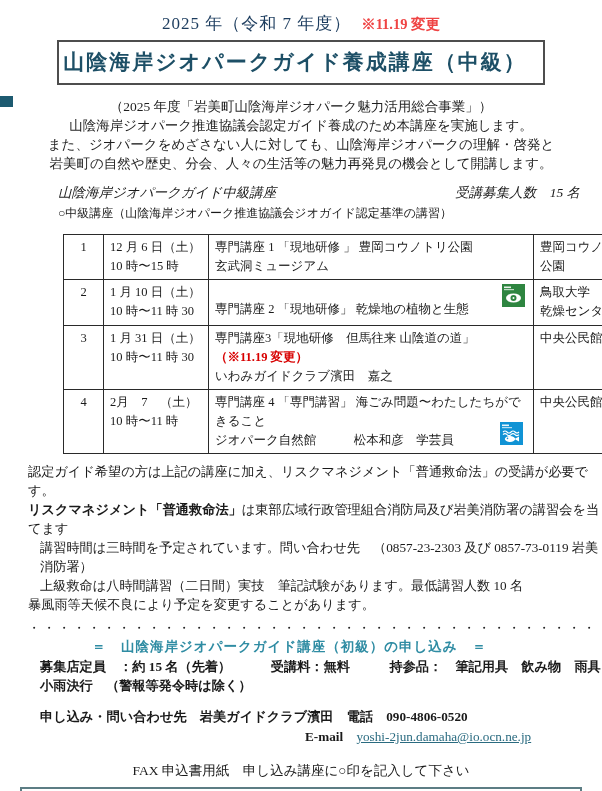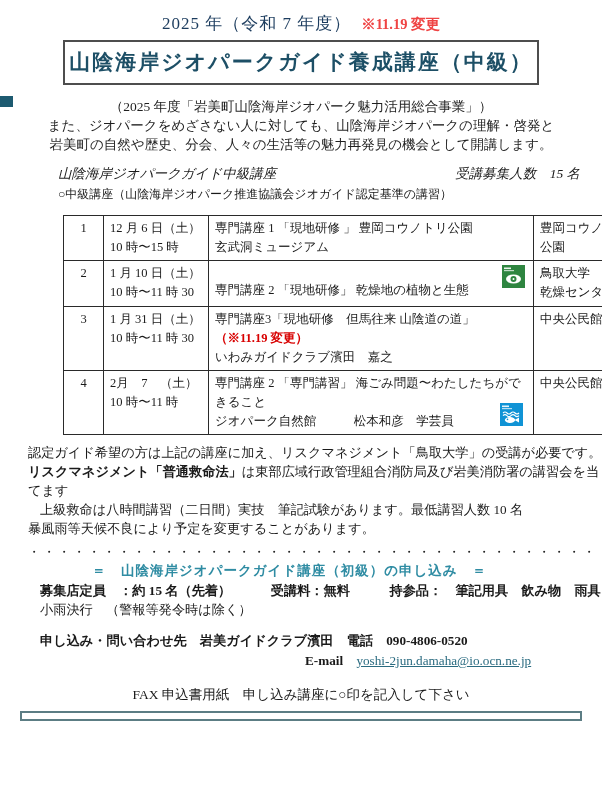--- a/index.html
+++ b/index.html
@@ -5,21 +5,21 @@
   html,body{margin:0;padding:0;background:#ffffff;}
   body{
     width:602px;height:791px;overflow:hidden;position:relative;
     font-family:"Liberation Serif","DejaVu Serif",serif;
     color:#1a1a1a;
   }
   .year-line{margin-top:12px;text-align:center;font-size:17px;color:#1c3c5e;letter-spacing:1px;}
   .change-note{color:#ef4444;font-weight:bold;font-size:14.5px;margin-left:10px;letter-spacing:0;}
   .title-box{
     width:472px;margin:5px auto 0 auto;border:2px solid #4d4d4d;
-    text-align:center;padding:6px 0 7px 0;
+    text-align:center;padding:6px 12px 7px 0;
     font-size:21px;font-weight:bold;color:#1d4f66;letter-spacing:2px;
   }
   .corner-mark{position:absolute;left:0;top:96px;width:13px;height:11px;background:#1d5a70;}
   .intro{margin-top:12px;text-align:center;font-size:13.5px;line-height:19px;color:#1f1f1f;}
   .course-line{display:flex;justify-content:space-between;padding:0 22px 0 58px;margin-top:11px;font-size:13.5px;font-style:italic;}
   .course-sub{padding-left:58px;font-size:12px;margin-top:3px;}
   table.schedule{border-collapse:collapse;margin:12px 0 0 63px;table-layout:fixed;width:525px;}
   table.schedule td{border:1px solid #2a2a2a;font-size:12.5px;padding:3px 6px;vertical-align:top;line-height:19px;}
   table.schedule{border:1.5px solid #2a2a2a;}
   td.col-no{width:27px;text-align:center;vertical-align:middle;}
@@ -31,41 +31,42 @@
   .red{color:#d80000;font-weight:bold;}
   .vmid{vertical-align:middle !important;}
   .badge{position:absolute;display:block;}
   .badge.green{right:8px;top:4px;}
   .badge.blue{right:10px;bottom:2px;}
   .notes{margin-top:8px;padding-left:28px;font-size:13.2px;line-height:19px;}
   .notes .indent{padding-left:12px;}
   .dots{margin-top:6px;padding-left:28px;font-size:12px;color:#222;white-space:nowrap;overflow:hidden;}
   .app-heading{margin-top:1px;padding-left:92px;font-size:13.5px;font-weight:bold;color:#2f8ca3;letter-spacing:1px;}
   .app-line{padding-left:40px;font-size:13.2px;font-weight:bold;line-height:17px;margin-top:2px;}
-  .app-line2{padding-left:40px;font-size:13.2px;font-weight:normal;margin-top:2px;}
+  .app-line2{padding-left:40px;font-size:13.2px;font-weight:bold;margin-top:2px;}
   .app-contact{padding-left:40px;font-size:13.2px;font-weight:bold;margin-top:13px;}
   .app-email{padding-left:305px;font-size:13.2px;margin-top:3px;}
   .app-email b{font-weight:bold;}
   .email-link{color:#2a6b80;text-decoration:underline;margin-left:10px;cursor:pointer;}
   .fax-line{text-align:center;margin-top:17px;font-size:13.5px;}
   .form-box{width:558px;margin:7px auto 0 auto;border:2px solid #5c7d84;padding-top:6px;}
 </style>
 </head>
 <body>
 
 <div class="year-line">
   <span>2025 年（令和 7 年度）</span><span class="change-note">※11.19 変更</span>
 </div>
 
 <div class="title-box">山陰海岸ジオパークガイド養成講座（中級）</div>
 
 <div class="corner-mark"></div>
 
 <div class="intro">
   <div>（2025 年度「岩美町山陰海岸ジオパーク魅力活用総合事業」）</div>
+  <div>山陰海岸ジオパーク推進協議会認定ガイド養成のため本講座を実施します。</div>
   <div>また、ジオパークをめざさない人に対しても、山陰海岸ジオパークの理解・啓発と</div>
   <div>岩美町の自然や歴史、分会、人々の生活等の魅力再発見の機会として開講します。</div>
 </div>
 
 <div class="course-line">
   <span>山陰海岸ジオパークガイド中級講座</span>
   <span>受講募集人数　15 名</span>
 </div>
 <div class="course-sub">○中級講座（山陰海岸ジオパーク推進協議会ジオガイド認定基準の講習）</div>
 
@@ -126,21 +127,21 @@
       <div>中央公民館</div>
     </td>
   </tr>
   <tr class="r4">
     <td class="col-no">4</td>
     <td class="col-date">
       <div>2月　7　（土）</div>
       <div>10 時〜11 時</div>
     </td>
     <td class="col-content">
-      <div>専門講座 2 「専門講習」 海ごみ問題〜わたしたちができること</div>
+      <div>専門講座 4 「専門講習」 海ごみ問題〜わたしたちができること</div>
       <div>ジオパーク自然館　　　松本和彦　学芸員</div>
       <span class="badge blue">
         <svg width="23" height="23" viewBox="0 0 23 23">
           <rect width="23" height="23" fill="#1093d5"></rect>
           <rect x="2" y="2.5" width="7" height="1.6" fill="#ffffff" opacity="0.9"></rect>
           <rect x="2" y="5" width="10" height="1.2" fill="#ffffff" opacity="0.7"></rect>
           <path d="M3 10 q2 -2 4 0 t4 0 t4 0 t4 0" stroke="#ffffff" stroke-width="1.1" fill="none"></path>
           <path d="M3 12.6 q2 -2 4 0 t4 0 t4 0 t4 0" stroke="#ffffff" stroke-width="1.1" fill="none"></path>
           <ellipse cx="10" cy="17" rx="5.2" ry="2.9" fill="#ffffff"></ellipse>
           <path d="M14.5 17 L19 14.4 L19 19.6 Z" fill="#ffffff"></path>
@@ -149,22 +150,23 @@
       </span>
     </td>
     <td class="col-loc">
       <div>中央公民館</div>
     </td>
   </tr>
 </tbody>
   </table>
 
 <div class="notes">
-  <div>認定ガイド希望の方は上記の講座に加え、リスクマネジメント「鳥取大学」の受講が必要です。</div>
+  <div>認定ガイド希望の方は上記の講座に加え、リスクマネジメント「普通救命法」の受講が必要です。</div>
   <div><b>リスクマネジメント「普通救命法」</b><span>は東部広域行政管理組合消防局及び岩美消防署の講習会を当てます</span></div>
+  <div class="indent">講習時間は三時間を予定されています。問い合わせ先　（0857-23-2303 及び 0857-73-0119 岩美消防署）</div>
   <div class="indent">上級救命は八時間講習（二日間）実技　筆記試験があります。最低講習人数 10 名</div>
   <div>暴風雨等天候不良により予定を変更することがあります。</div>
 </div>
 
 <div class="dots">・ ・ ・ ・ ・ ・ ・ ・ ・ ・ ・ ・ ・ ・ ・ ・ ・ ・ ・ ・ ・ ・ ・ ・ ・ ・ ・ ・ ・ ・ ・ ・ ・ ・ ・ ・ ・ ・ ・ ・ ・ ・</div>
 
 <div class="app-heading">＝　山陰海岸ジオパークガイド講座（初級）の申し込み　＝</div>
 <div class="app-line">募集店定員　：約 15 名（先着）　　　受講料：無料　　　持参品：　筆記用具　飲み物　雨具</div>
 <div class="app-line2">小雨決行　（警報等発令時は除く）</div>
 <div class="app-contact">申し込み・問い合わせ先　岩美ガイドクラブ濱田　電話　090-4806-0520</div>

